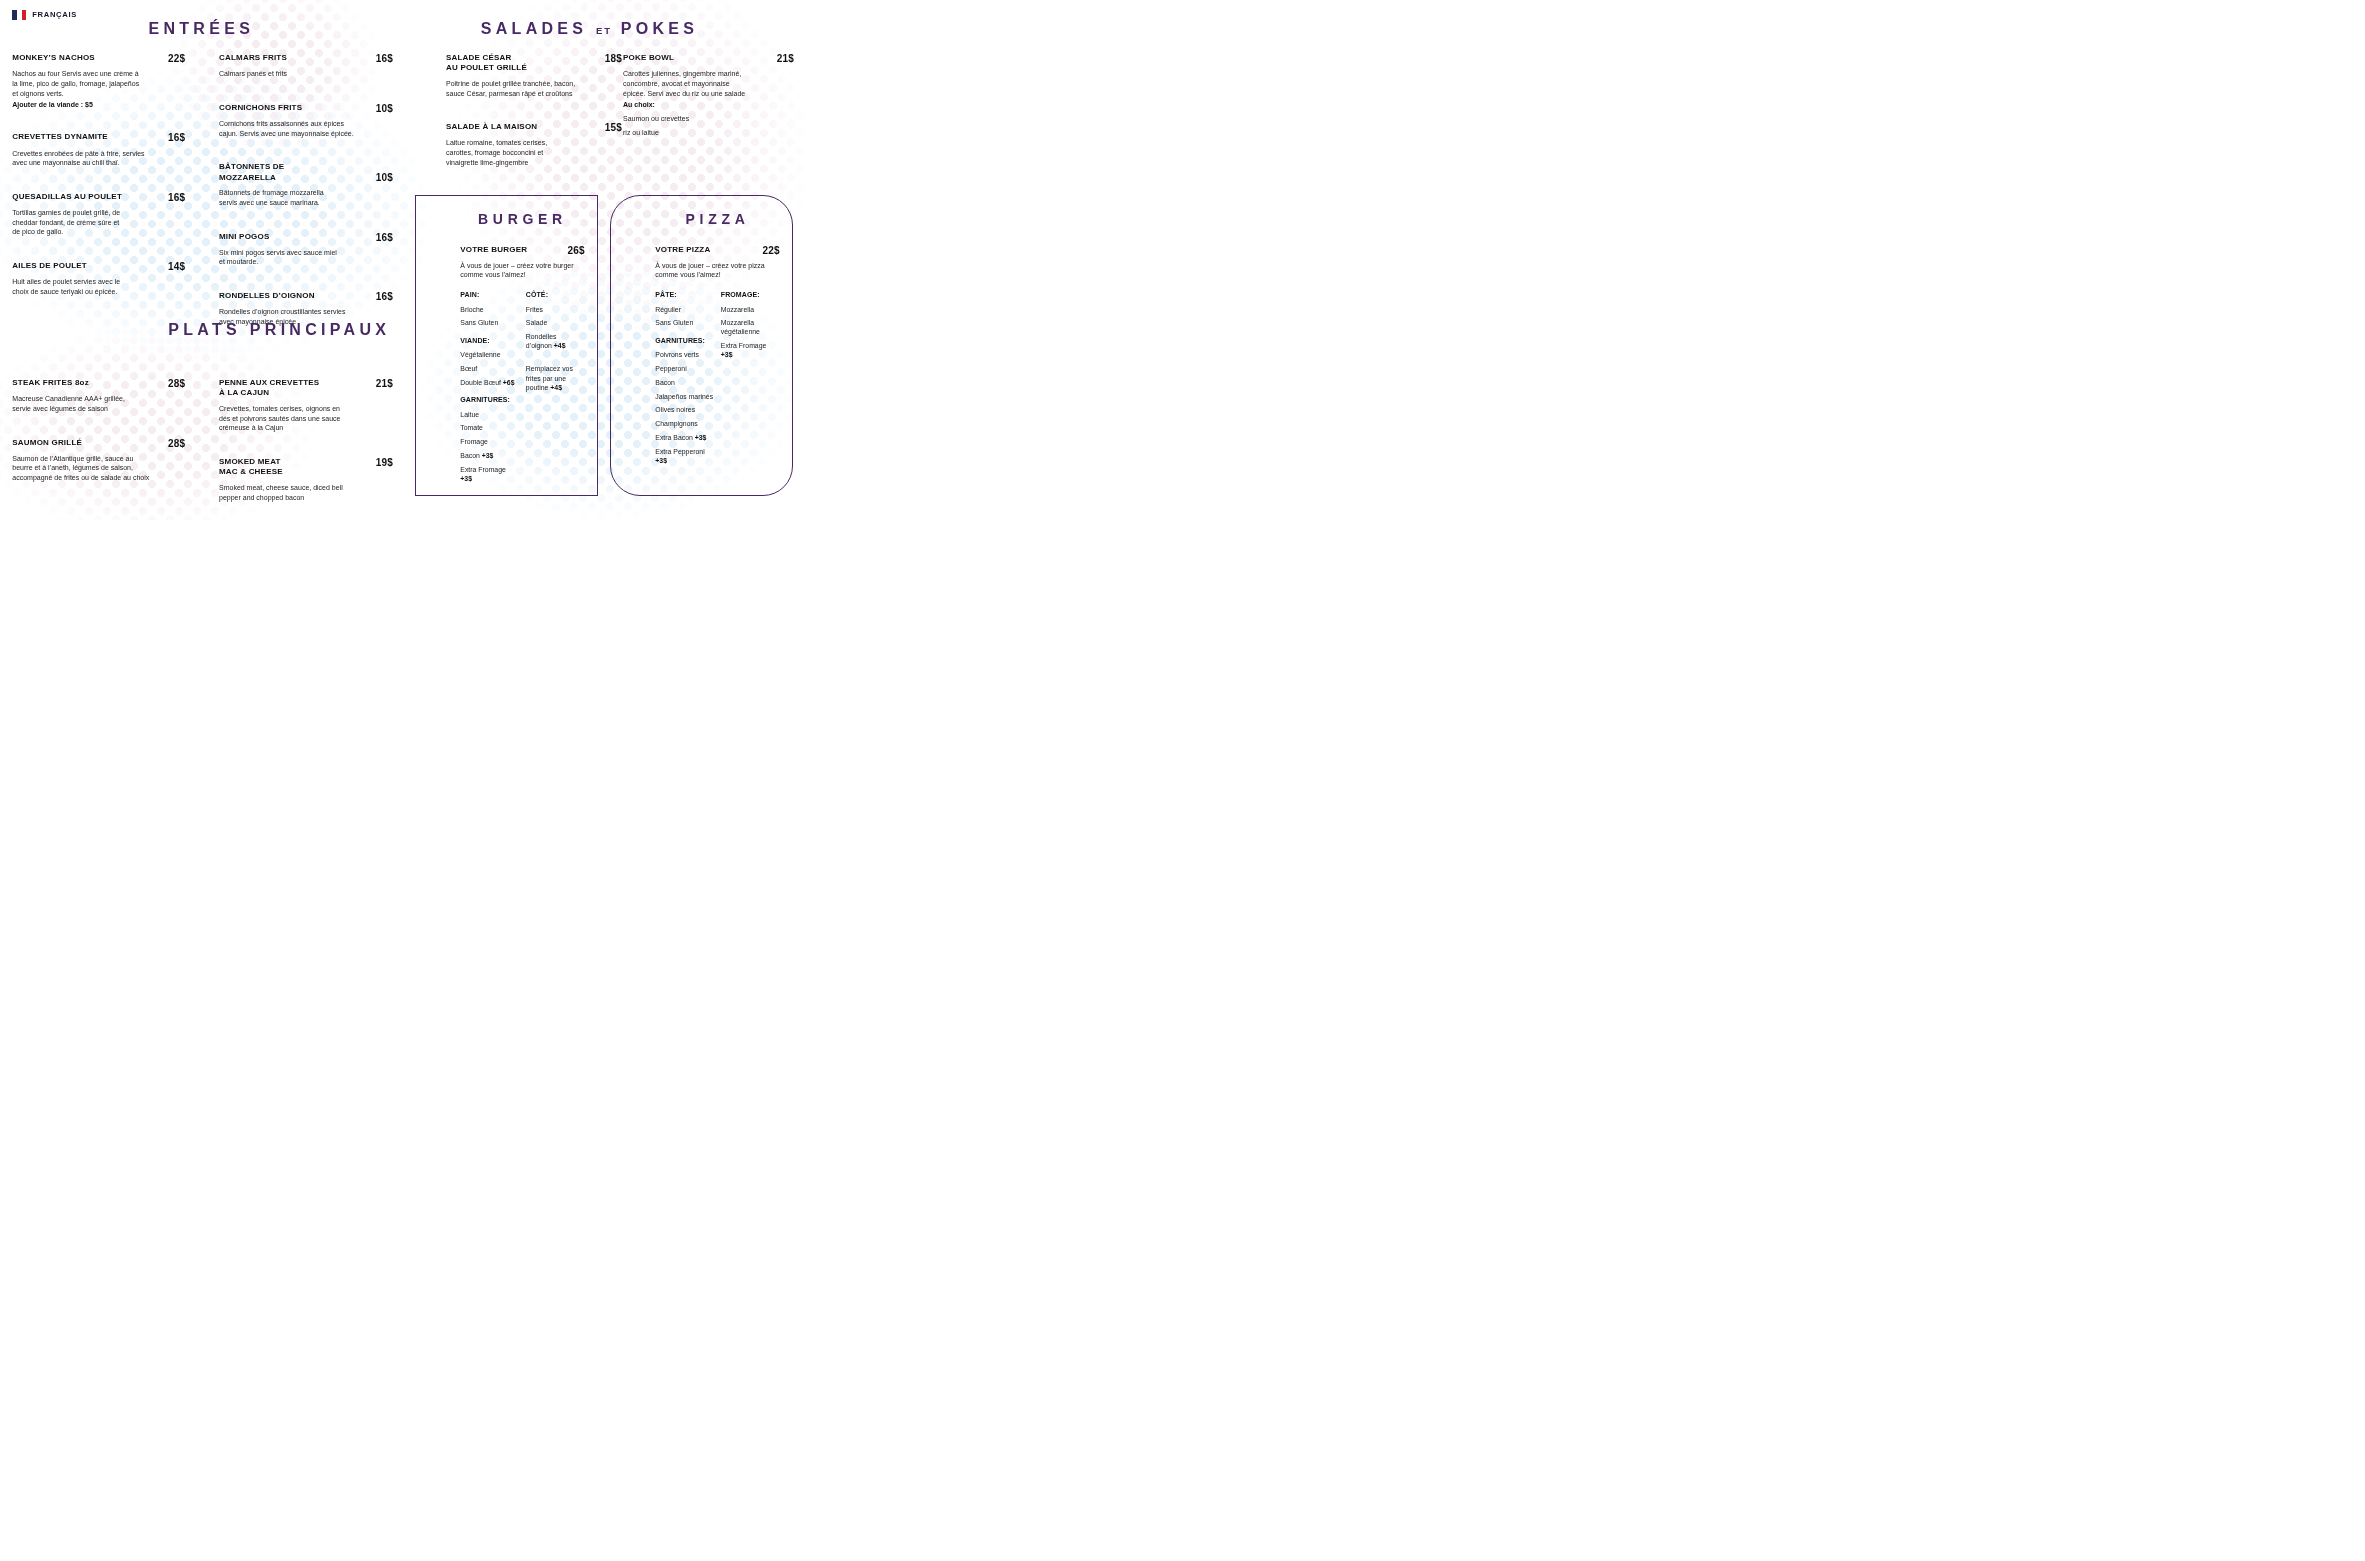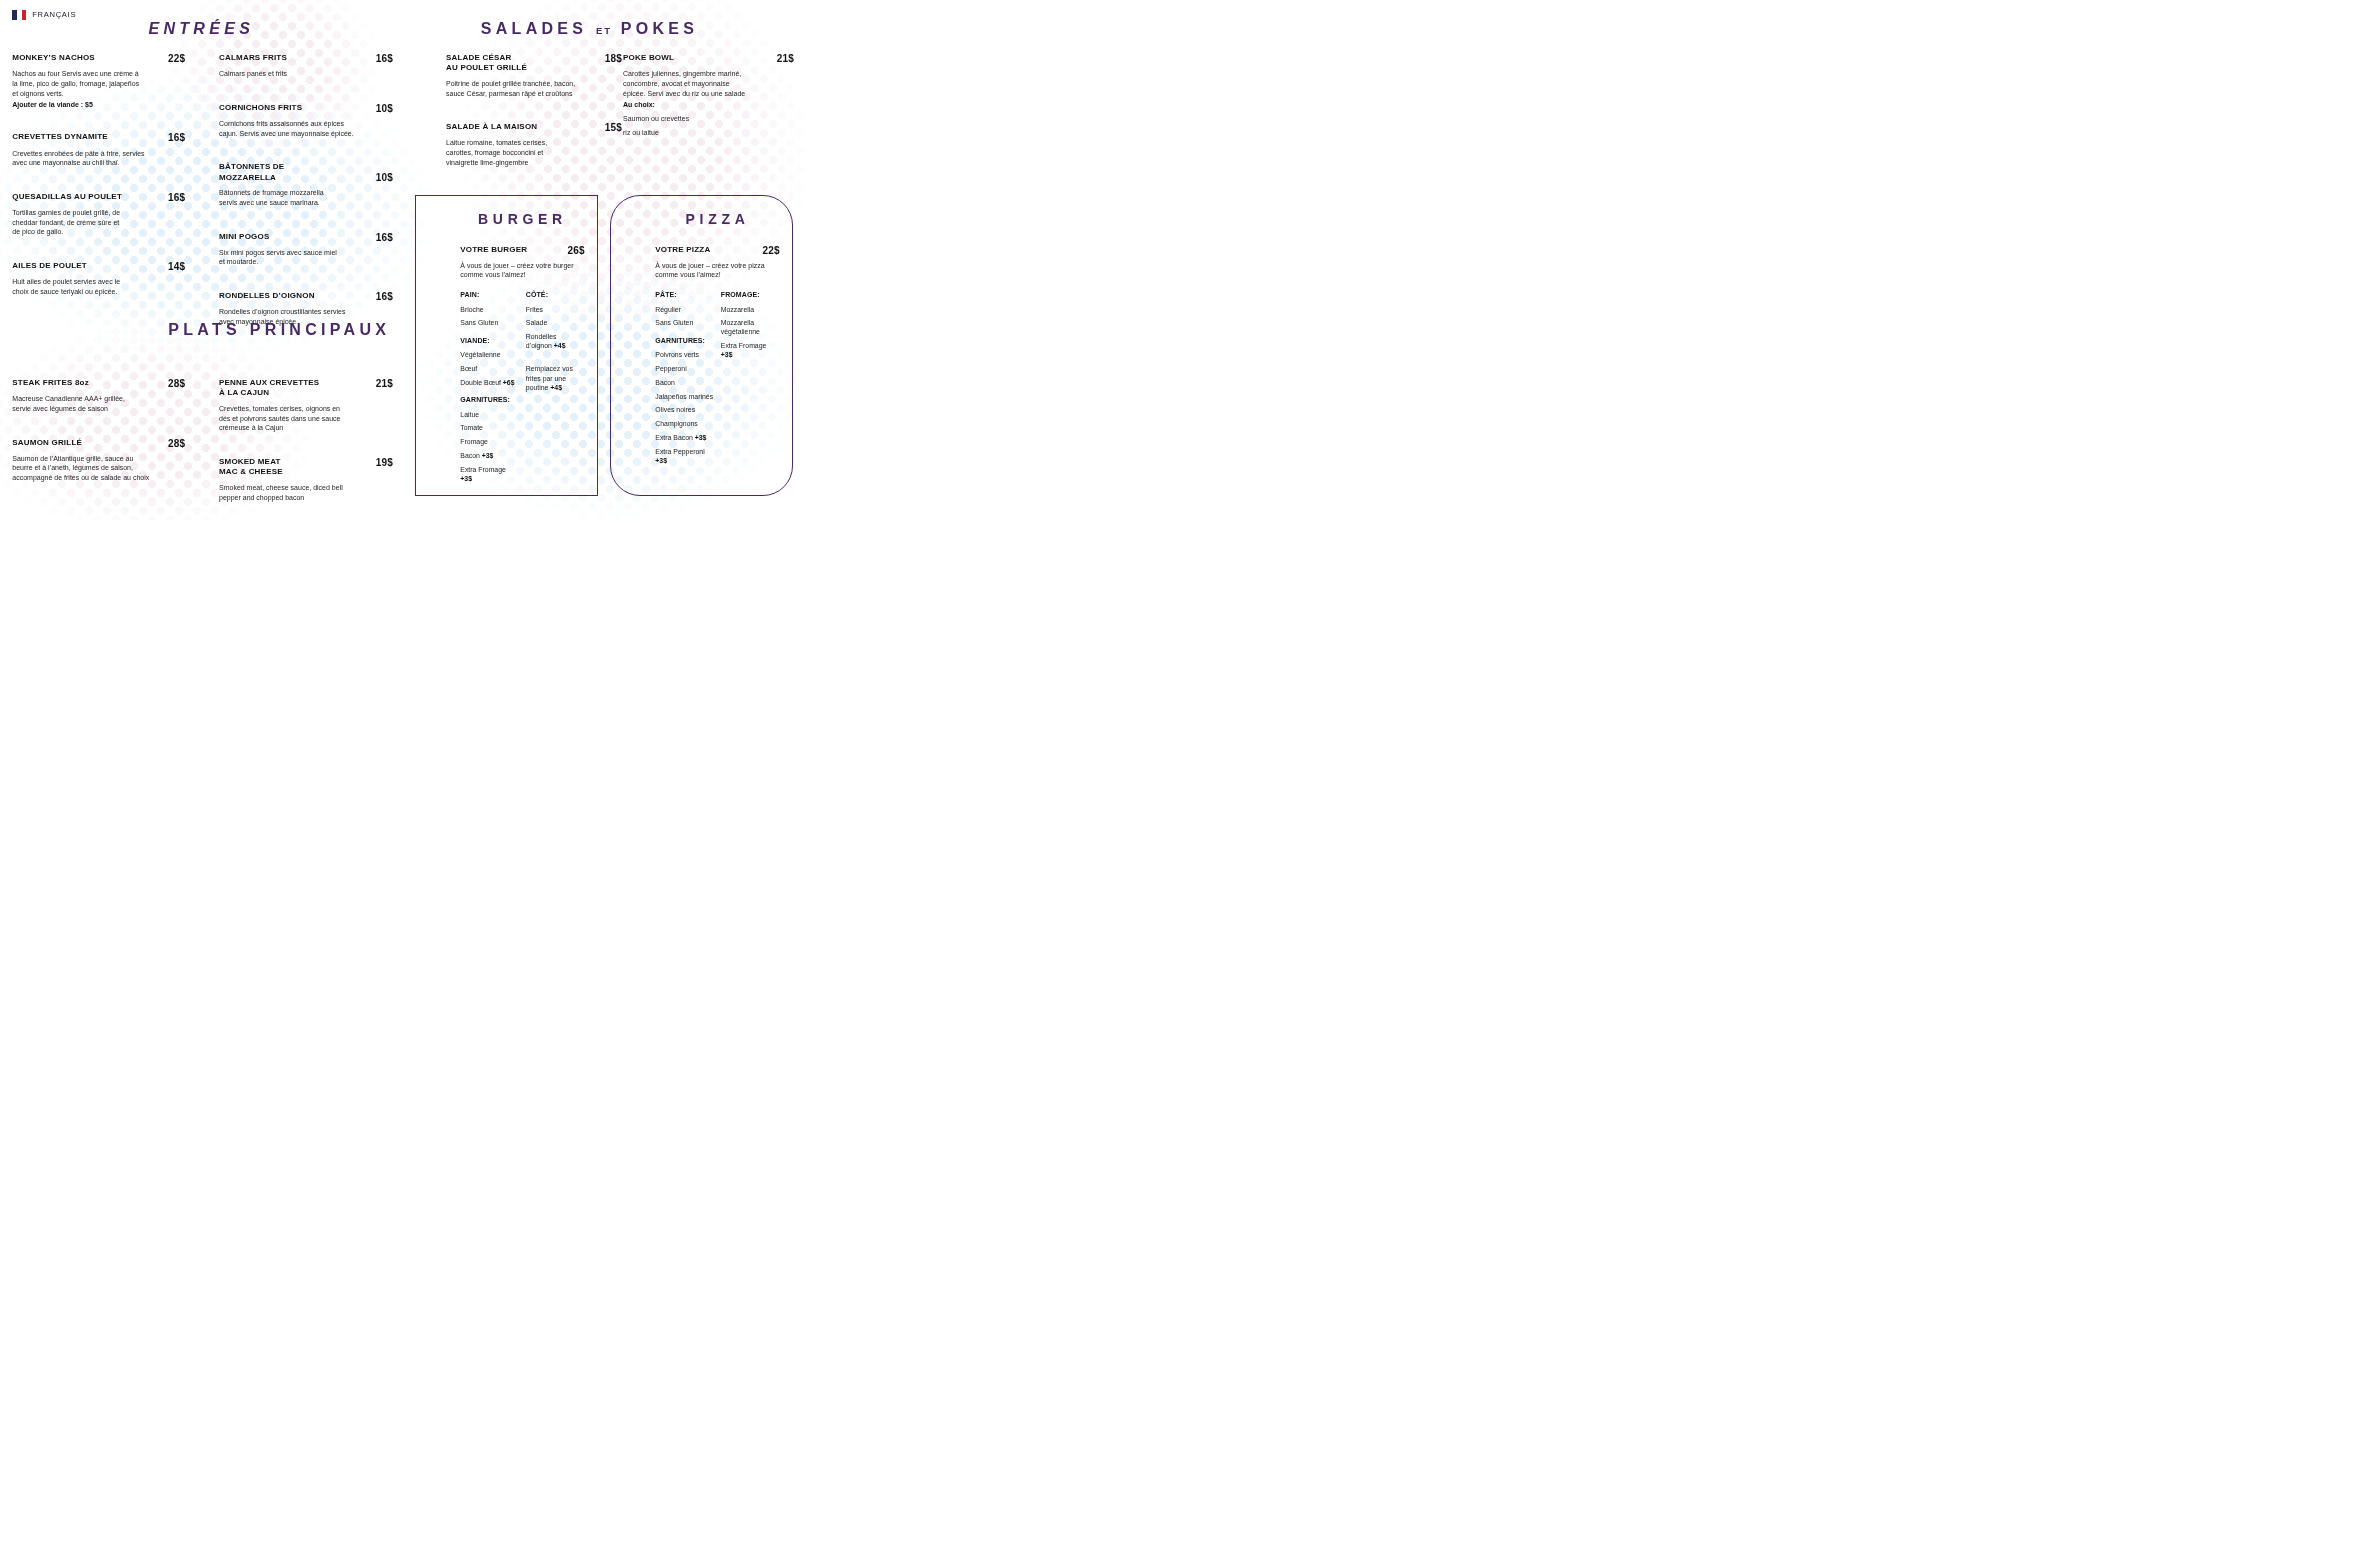--- a/index.html
+++ b/index.html
@@ -22,27 +22,27 @@
   .dots-blue-b{--dc:#e4f1fa;left:412px;top:255px;width:397px;height:270px;}
   .dots-pink-a{--dc:#f6edf3;left:449px;top:-38px;width:369px;height:378px;}
   .dots-pink-b{--dc:#f6edf3;left:166px;top:-28px;width:218px;height:189px;}
   .dots-pink-c{--dc:#f6edf3;left:-28px;top:322px;width:350px;height:218px;}
 
   .lang{position:absolute;left:12.3px;top:9.5px;display:flex;align-items:center;gap:5.2px;cursor:pointer;}
   .flag{display:flex;width:14.7px;height:10px;}
   .flag .b{width:4.7px;background:#1f2b52;}
   .flag .w{width:4.7px;background:#ffffff;}
   .flag .r{width:4.7px;background:#ce2030;}
-  .lang-label{font-size:7.6px;font-weight:400;letter-spacing:0.7px;color:#15152c;}
+  .lang-label{font-size:7.6px;font-weight:700;letter-spacing:0.7px;color:#15152c;}
 
   .sec-title{
     position:absolute;margin:0;font-size:16px;font-weight:700;color:#472a63;
     letter-spacing:4.3px;text-align:center;white-space:nowrap;
   }
-  .entrees-title{left:12.3px;width:378px;top:20px;font-style:italic;}
+  .entrees-title{left:12.3px;width:378px;top:20px;}
   .salades-title{left:393px;width:393px;top:20px;}
   .plats-title{left:12.3px;width:378px;top:321px;text-align:right;}
   .sec-title .et{font-size:9.5px;letter-spacing:1.9px;}
 
   .col{position:absolute;top:53px;}
   .col1{left:12.3px;width:173px;}
   .col2{left:219px;width:174px;}
   .col3{left:413px;width:176px;margin-left:33px;}
   .col4{left:623px;width:171px;}
   .mains{top:378px;}

